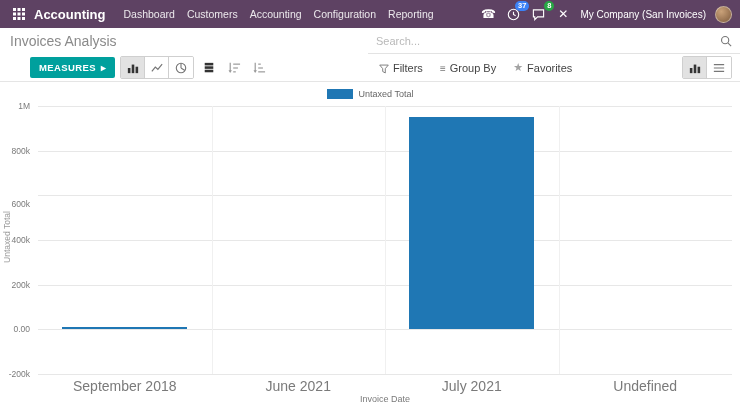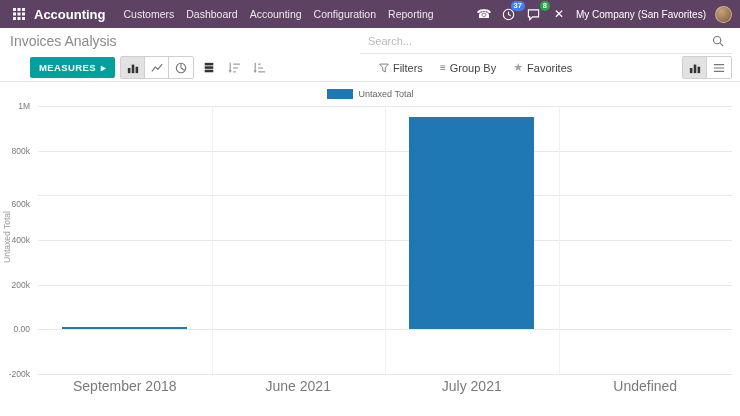--- a/index.html
+++ b/index.html
@@ -14,37 +14,37 @@
   .nav-item { font-size:10.5px; line-height:28px; padding:0 6px; color:rgba(255,255,255,.88); cursor:pointer; white-space:nowrap; }
   .nav-right { margin-left:auto; display:flex; align-items:center; gap:9px; font-size:10px; }
   .sys-icon { position:relative; display:flex; align-items:center; justify-content:center; width:16px; height:16px; color:#fff; cursor:pointer; font-size:12px; }
   .badge { position:absolute; top:-5px; right:-8px; font-size:7.5px; line-height:10px; padding:0 3px; border-radius:7px; color:#fff; font-weight:bold; }
   .badge.act { background:#3b82f6; }
   .badge.msg { background:#28a745; }
   .company, .user-name { white-space:nowrap; cursor:pointer; }
   .avatar { width:17px; height:17px; border-radius:50%; background:radial-gradient(circle at 35% 30%, #caa27a, #7d5a3c); border:1px solid rgba(255,255,255,.4); }
 
   
-  .bc-row { height:26px; display:flex; align-items:center; padding:0 8px 0 10px; }
+  .bc-row { height:26px; display:flex; align-items:center; padding:0 0 0 10px; }
   .page-title { flex:1; font-size:14px; color:#8a8a8a; }
   .search-box { width:372px; height:100%; display:flex; align-items:center; border-bottom:1px solid #e3e3e3; padding:0 8px; }
   .search-box input { flex:1; border:none; outline:none; font-size:11px; color:#555; background:transparent; }
   .search-box input::placeholder { color:#b9b9b9; }
 
   
   .ctrl-row { height:28px; display:flex; align-items:center; padding:0 8px; border-bottom:1px solid #e5e5e5; gap:5px; }
   .measures-btn { background:#00a09d; color:#fff; border:none; font-size:9.5px; font-weight:bold; letter-spacing:.4px; padding:5px 9px; border-radius:2px; cursor:pointer; display:flex; align-items:center; gap:5px;margin-left:22px; }
   .btn-group { display:flex; border:1px solid #cfcfcf; border-radius:2px; overflow:hidden; }
   .icon-btn { width:24px; height:21px; display:flex; align-items:center; justify-content:center; background:#fff; color:#777; border:none; border-right:1px solid #cfcfcf; cursor:pointer; }
   .btn-group .icon-btn:last-child { border-right:none; }
   .icon-btn.active { background:#e2e2e2; color:#333; }
   .flat-btn { width:20px; height:21px; display:flex; align-items:center; justify-content:center; background:transparent; border:none; color:#9a9a9a; cursor:pointer; }
   .flat-btn.active { color:#333; }
   .spacer { flex:1; }
-  .facet { display:flex; align-items:center; gap:4px; font-size:11px; color:#444; cursor:pointer; padding:0 6px; white-space:nowrap; }
+  .facet { display:flex; align-items:flex-end; gap:4px; font-size:11px; color:#444; cursor:pointer; padding:0 6px; white-space:nowrap; }
   .facet .glyph { font-size:10px; color:#777; }
   .star { color:#a3a3a3; font-size:11px; }
 
   
   .chart-area { position:relative; height:334px; background:#fff; }
   .legend { position:absolute; top:7px; left:0; right:0; display:flex; align-items:center; justify-content:center; gap:6px; }
   .legend-swatch { width:26px; height:10px; display:inline-block; }
   .legend-label { font-size:9px; color:#666; }
   #plot { position:absolute; left:38px; top:24px; width:694px; height:268px; }
   .hgrid { position:absolute; left:0; right:0; height:1px; background:#e7e7e7; }
@@ -72,43 +72,43 @@
           <rect x="4.5" y="4.5" width="3" height="3"></rect>
           <rect x="9" y="4.5" width="3" height="3"></rect>
         <rect x="0" y="9" width="3" height="3"></rect>
           <rect x="4.5" y="9" width="3" height="3"></rect>
           <rect x="9" y="9" width="3" height="3"></rect>
       </g>
     </svg>
   </div>
   <div class="brand">Accounting</div>
   <div class="nav-menu">
+    <div class="nav-item">Dashboard</div>
     <div class="nav-item">Customers</div>
-    <div class="nav-item">Dashboard</div>
     <div class="nav-item">Accounting</div>
     <div class="nav-item">Configuration</div>
     <div class="nav-item">Reporting</div>
   </div>
   <div class="nav-right">
     <div class="sys-icon">☎</div>
     <div class="sys-icon">
       <svg width="13" height="13" viewBox="0 0 14 14">
         <circle cx="7" cy="7" r="5.6" fill="none" stroke="#fff" stroke-width="1.2"></circle>
         <path d="M7 4 V7 L9.3 8.3" fill="none" stroke="#fff" stroke-width="1.2"></path>
       </svg>
       <span class="badge act">37</span>
     </div>
     <div class="sys-icon">
       <svg width="13" height="13" viewBox="0 0 14 14">
         <path d="M1.5 2 h11 v7.5 h-6.5 l-3 3 v-3 h-1.5 z" fill="none" stroke="#fff" stroke-width="1.2"></path>
       </svg>
       <span class="badge msg">8</span>
     </div>
     <div class="sys-icon">✕</div>
-    <div class="company">My Company (San Favorites)</div>
+    <div class="company">My Company (San Invoices)</div>
     <div class="avatar"></div>
 
   </div>
 </div>
 
 <div class="bc-row">
   <div class="page-title">Invoices Analysis</div>
   <div class="search-box">
     <input type="text" placeholder="Search..." style="">
     <svg width="12" height="12" viewBox="0 0 14 14">
@@ -248,13 +248,14 @@
       <div class="vgrid" style="left: 347px;"></div>
       <div class="bar" title="July 2021: Untaxed Total" style="left: 371.29px; width: 124.92px; top: 11.1667px; height: 212.167px; background: rgb(31, 119, 180);"></div>
       <div class="vgrid" style="left: 520.5px;"></div>
     </div>
   <div id="xticks">
       <div class="xtick" style="left: 0px; width: 173.5px;">September 2018</div>
       <div class="xtick" style="left: 173.5px; width: 173.5px;">June 2021</div>
       <div class="xtick" style="left: 347px; width: 173.5px;">July 2021</div>
       <div class="xtick" style="left: 520.5px; width: 173.5px;">Undefined</div>
     </div>
+  <div class="xlabel">Invoice Date</div>
 </div>
 
 </body></html>

